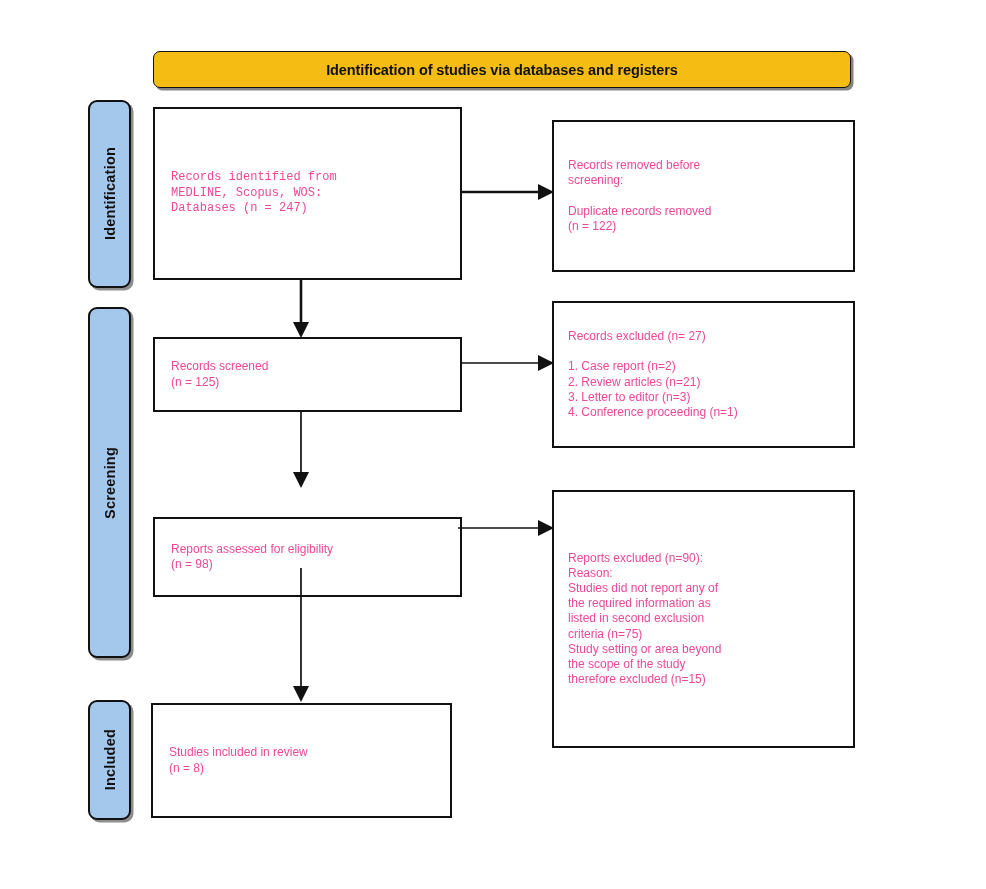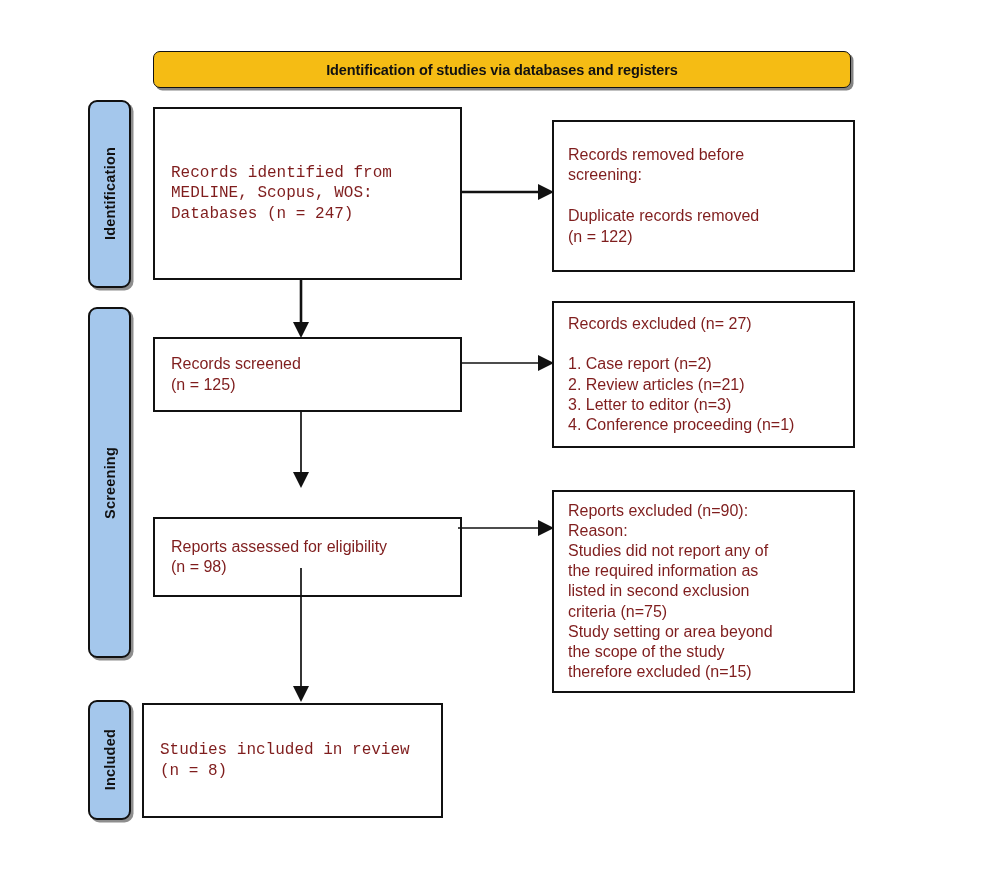--- a/index.html
+++ b/index.html
@@ -72,37 +72,37 @@
   
   .flow-box {
     position: absolute;
     background: #ffffff;
     border: 2.2px solid #111111;
     display: flex;
     align-items: center;
   }
   .flow-box-text {
     padding: 0 0 0 16px;
-    font-size: 16px;
+    font-size: 12px;
     line-height: 1.28;
-    color: #7f1d1d;
+    color: #ec4899;
     white-space: pre-line;
   }
   .flow-box-text.tight { line-height: 1.26; }
 
   
   #box-records-identified { left: 153px; top: 107px; width: 309px; height: 173px; font-family: Liberation Mono, monospace; }
   #box-records-screened   { left: 153px; top: 337px; width: 309px; height: 75px;  }
   #box-reports-assessed   { left: 153px; top: 488px; width: 309px; height: 80px; margin-top: 29px;  }
-  #box-studies-included   { left: 142px; top: 703px; width: 301px; height: 115px; font-family: Liberation Mono, monospace; }
+  #box-studies-included   { left: 151px; top: 703px; width: 301px; height: 115px; }
 
   
   #box-records-removed    { left: 552px; top: 120px; width: 303px; height: 152px; }
   #box-records-excluded   { left: 552px; top: 301px; width: 303px; height: 147px; }
-  #box-reports-excluded   { left: 552px; top: 490px; width: 303px; height: 203px; }
+  #box-reports-excluded   { left: 552px; top: 490px; width: 303px; height: 258px; }
 
   #box-records-removed .flow-box-text,
   #box-records-excluded .flow-box-text,
   #box-reports-excluded .flow-box-text { padding-left: 14px; }
 
   
   .connector {
     position: absolute;
     overflow: visible;
   }

